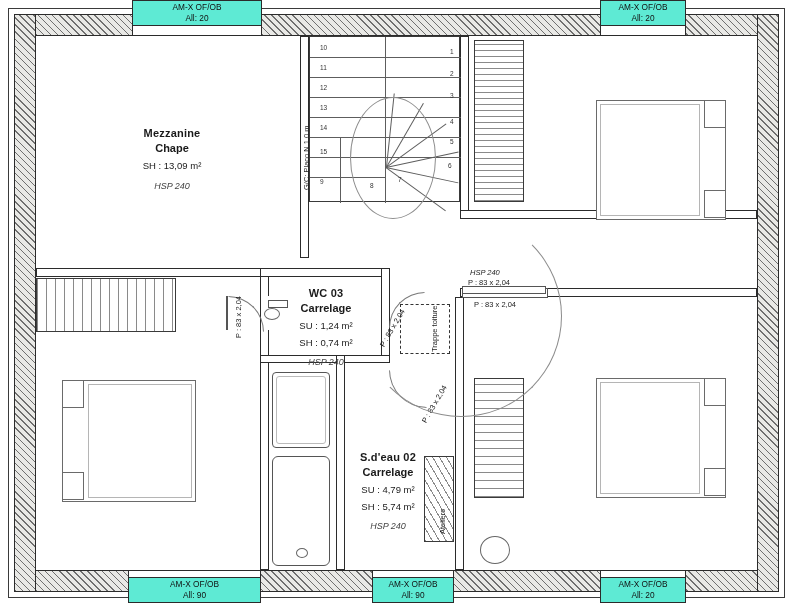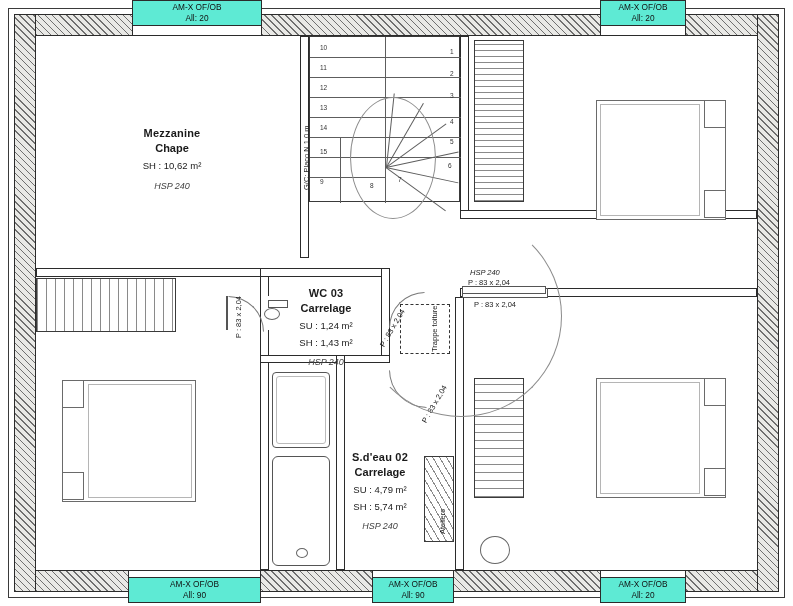--- a/index.html
+++ b/index.html
@@ -144,49 +144,49 @@
   <div class="num" style="left:450px;top:48px;">1</div>
 
   <div class="vlabel" style="left:302px;top:190px;transform:rotate(-90deg);">G/C: Placo N.1,0 m</div>
 
   <div class="lathatch" style="left:474px;top:40px;width:50px;height:162px;
       background:repeating-linear-gradient(0deg,#8a8a8a 0 1px, rgba(0,0,0,0) 1px 6px), #ffffff;"></div>
 
   <div class="room" style="left:92px;top:126px;width:160px;">
     <div class="title">Mezzanine</div>
     <div class="sub">Chape</div>
-    <div class="meas">SH : 10,62 m²</div>
+    <div class="meas">SH : 13,09 m²</div>
     <div class="hsp">HSP 240</div>
   </div>
 
   <div class="room" style="left:548px;top:140px;width:160px;">
     <div class="title">Chambre 02</div>
     <div class="sub">Chape</div>
     <div class="meas">SU : 11,74 m²</div>
     <div class="meas">SH : 11,74 m²</div>
     <div class="hsp">HSP 240</div>
   </div>
 
   <div class="room" style="left:266px;top:286px;width:120px;">
     <div class="title">WC 03</div>
     <div class="sub">Carrelage</div>
     <div class="meas">SU : 1,24 m²</div>
-    <div class="meas">SH : 1,43 m²</div>
+    <div class="meas">SH : 0,74 m²</div>
     <div class="hsp">HSP 240</div>
   </div>
 
   <div class="room" style="left:62px;top:400px;width:160px;">
     <div class="title">Chambre 04</div>
     <div class="sub">Chape</div>
     <div class="meas">SU : 9,89 m²</div>
     <div class="meas">SH : 9,89 m²</div>
     <div class="hsp">HSP 240</div>
   </div>
 
-  <div class="room" style="left:320px;top:450px;width:120px;">
+  <div class="room" style="left:328px;top:450px;width:120px;">
     <div class="title">S.d'eau 02</div>
     <div class="sub">Carrelage</div>
     <div class="meas">SU : 4,79 m²</div>
     <div class="meas">SH : 5,74 m²</div>
     <div class="hsp">HSP 240</div>
   </div>
 
   <div class="room" style="left:548px;top:410px;width:160px;">
     <div class="title">Chambre 03</div>
     <div class="sub">Chape</div>

